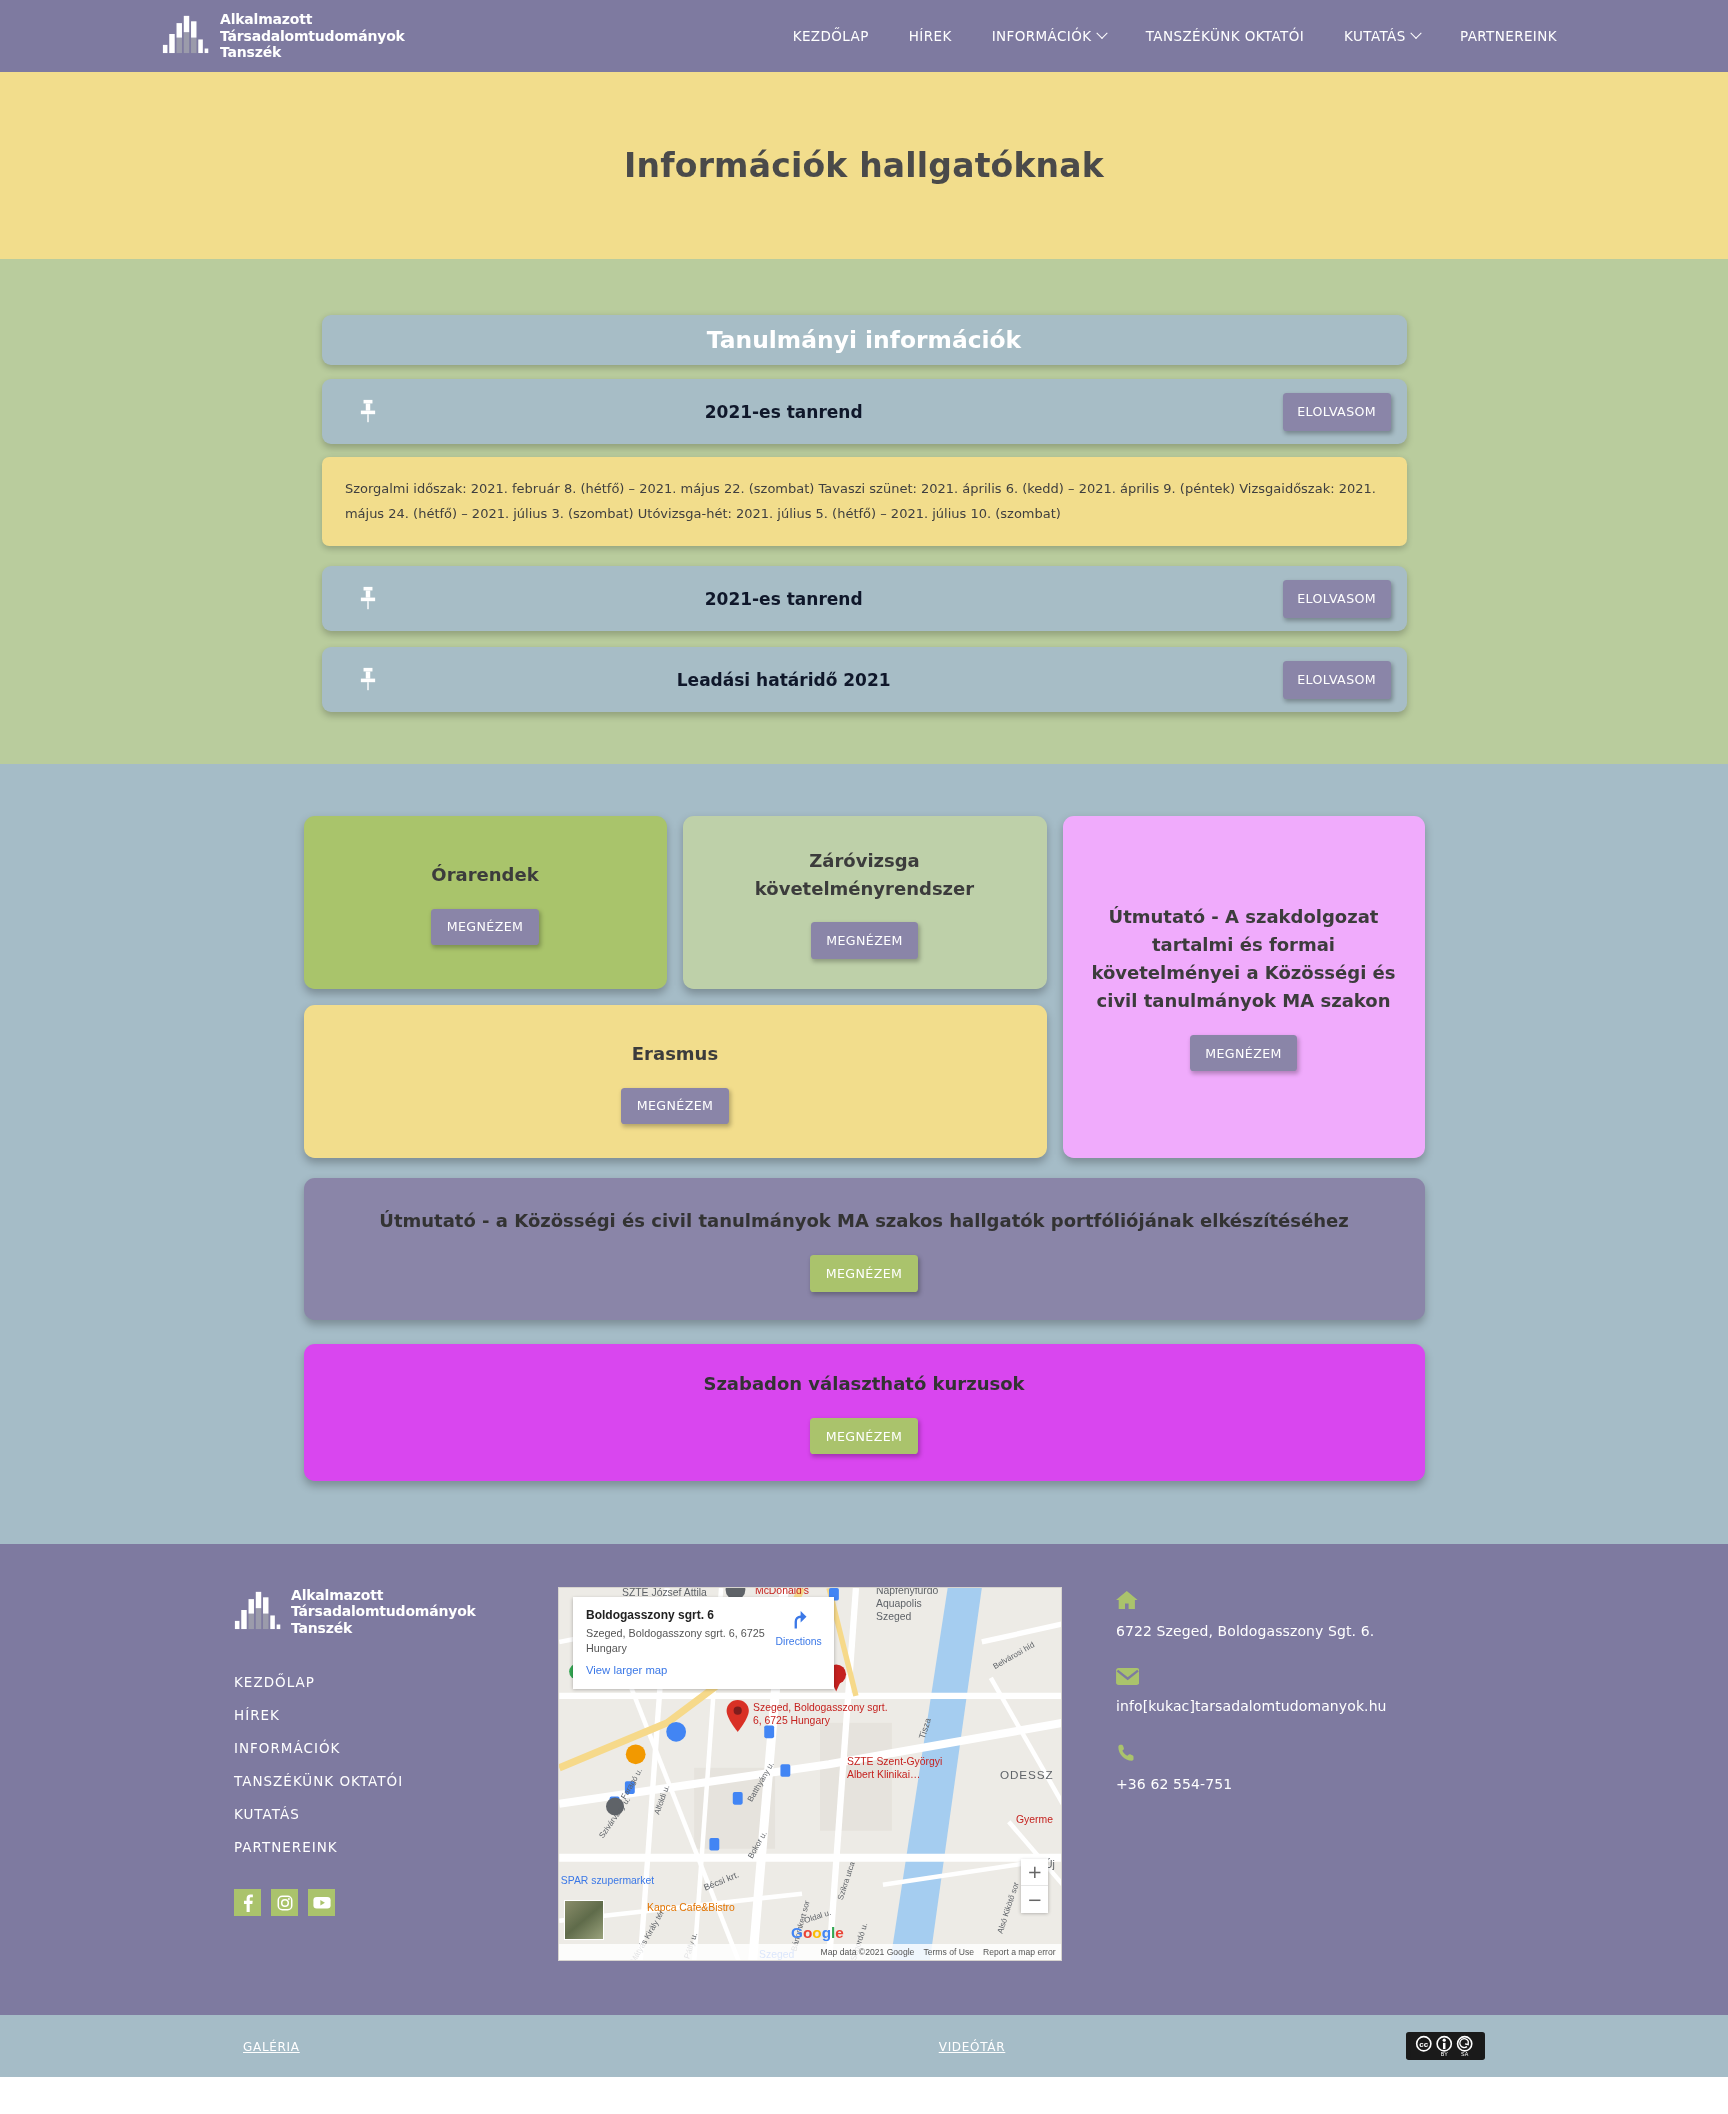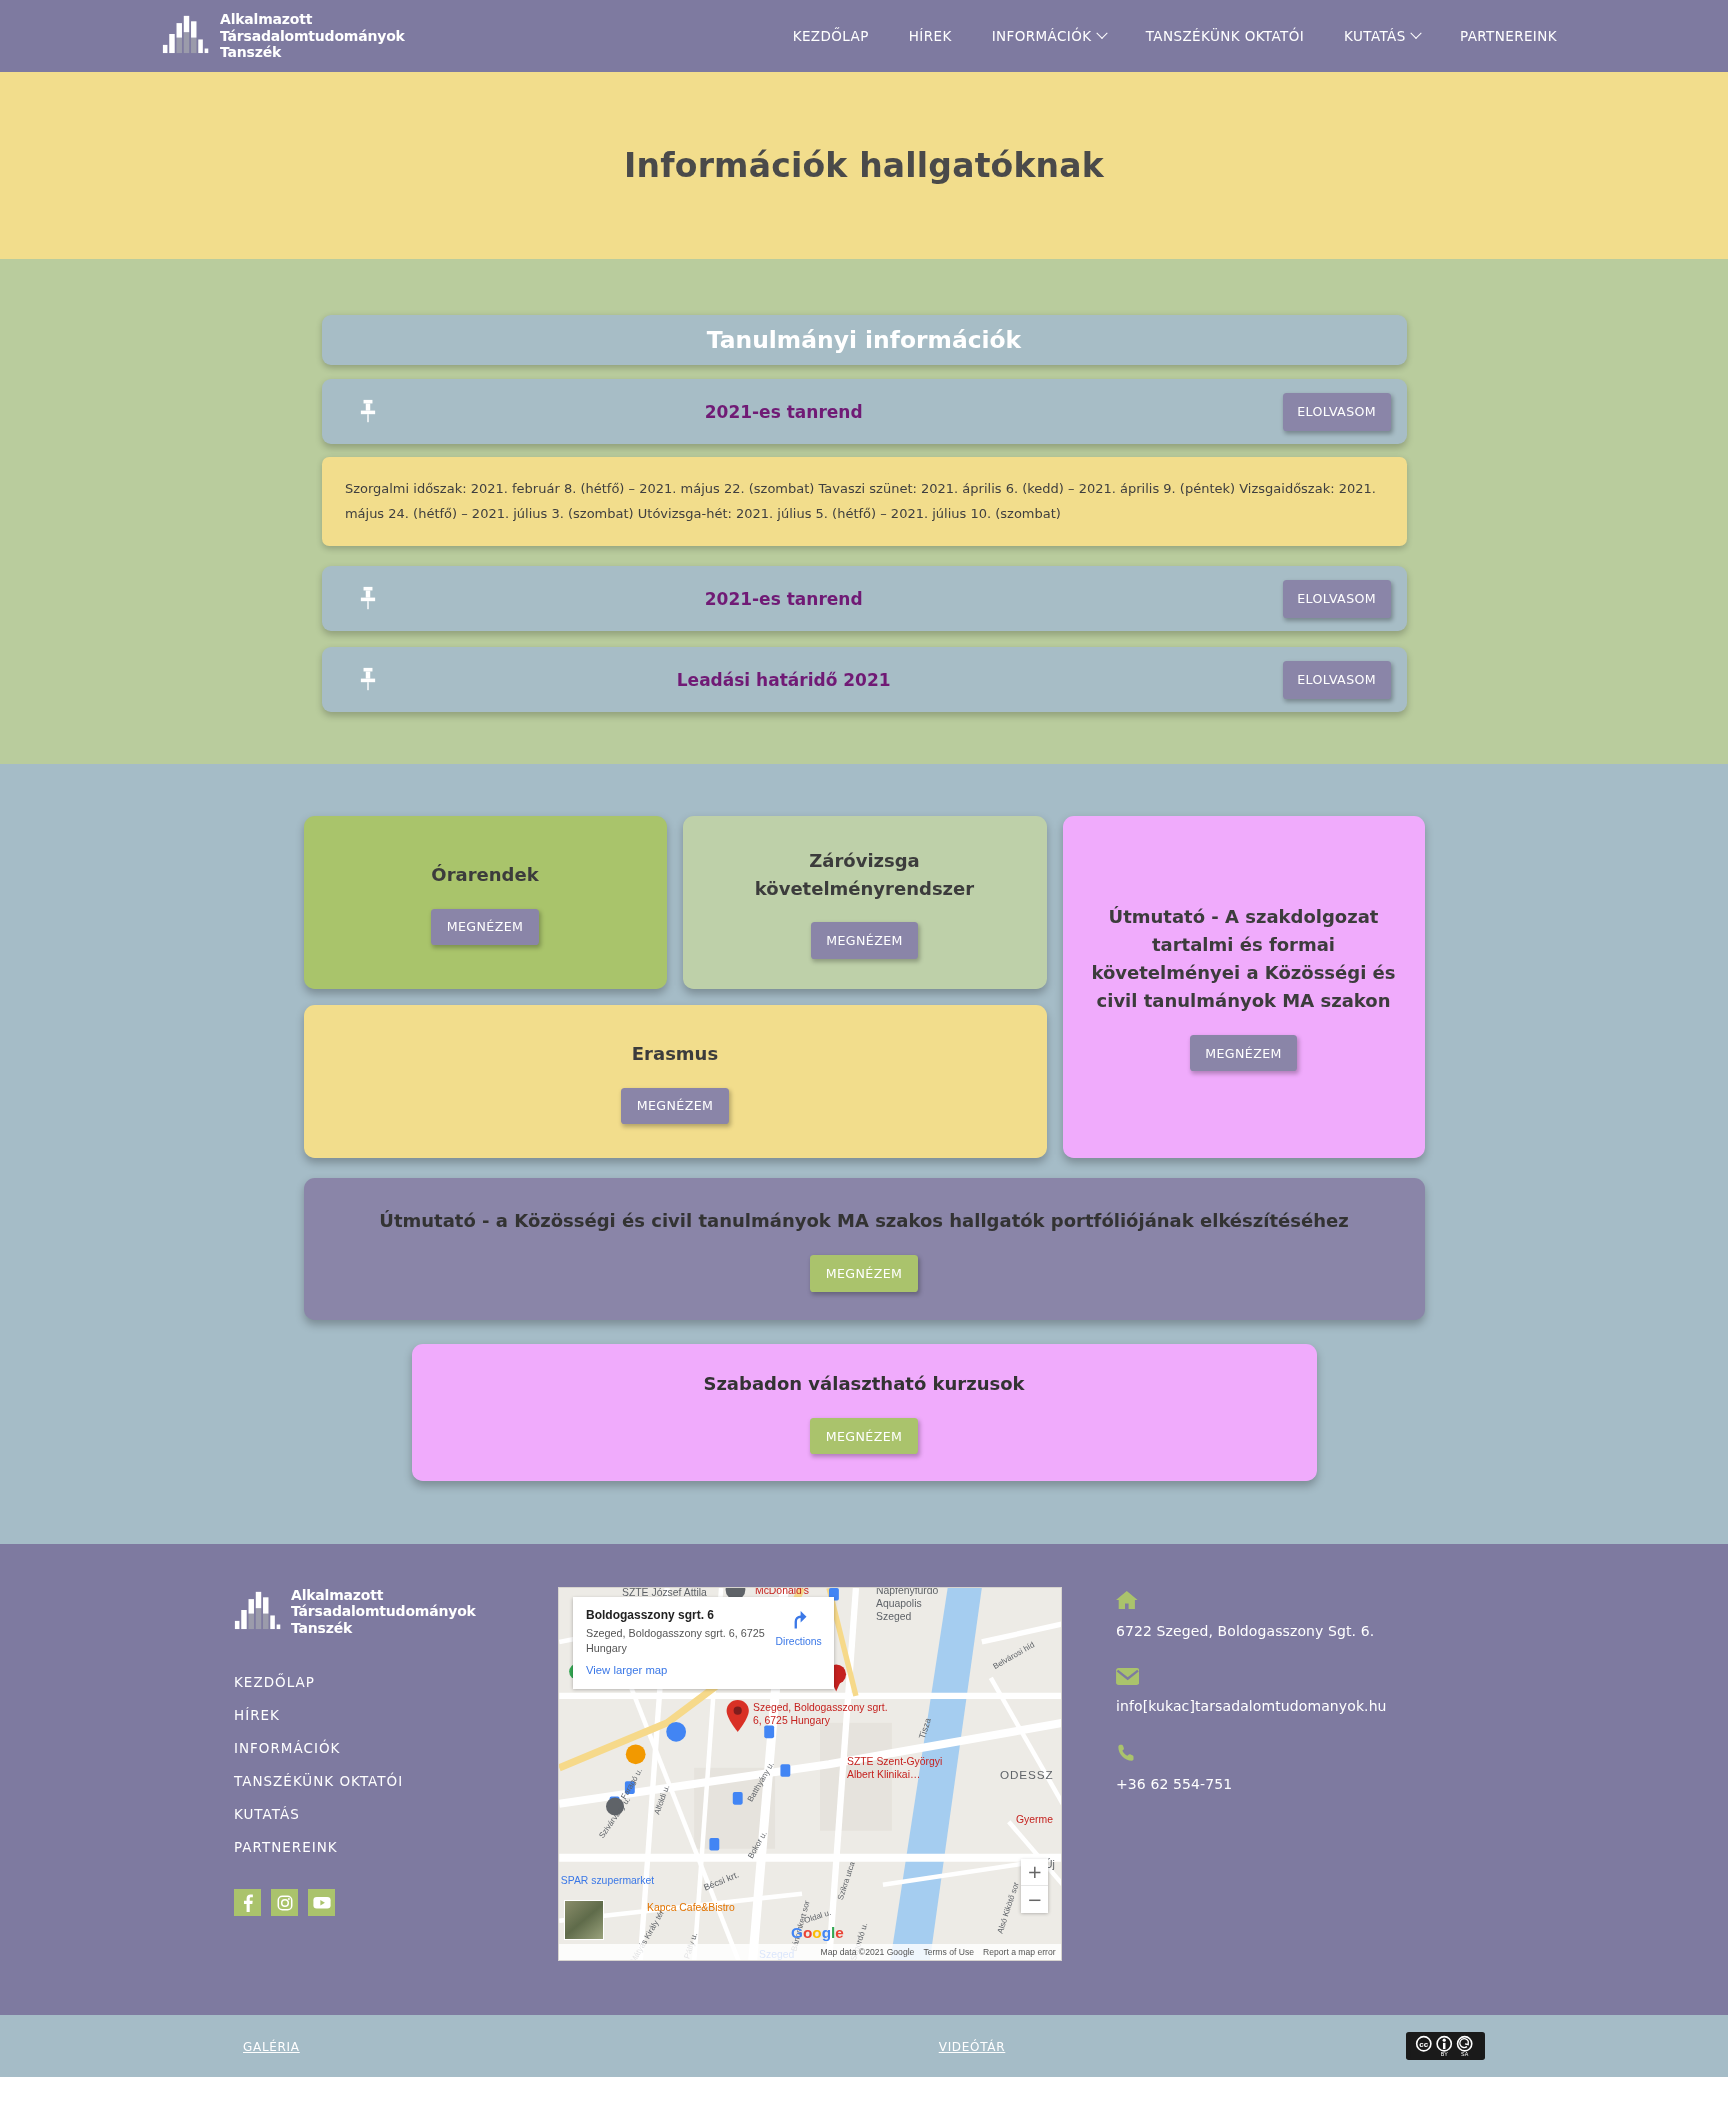--- a/index.html
+++ b/index.html
@@ -101,21 +101,21 @@
     display: flex;
     align-items: center;
     padding: 0 16px 0 31px;
     box-shadow: 0 3.6px 7.2px rgba(0,0,0,0.22);
     position: relative;
   }
   .acc-pin { width: 31px; display: flex; align-items: center; justify-content: center; }
   .acc-label {
     flex: 1;
     text-align: center;
-    color: #701a75;
+    color: #0f172a;
     font-size: 17px;
     font-weight: bold;
     padding-right: 99px;
   }
   .btn-read {
     background: #8a85a8;
     color: #ffffff;
     border: none;
     border-radius: 3.6px;
     font-size: 12.6px;
@@ -182,21 +182,21 @@
     font-family: inherit;
   }
   .btn-view.green {
     background: #aac36c;
   }
   .c-orarendek { background: #a9c46b; width: 363px; height: 173px; }
   .c-zaro      { background: #bed0a9; width: 364px; height: 173px; }
   .c-erasmus   { background: #f2dd8c; width: 743px; height: 153px; margin-top: 16px; }
   .c-utmutato  { background: #f0abfc; width: 362px; height: 342px; }
   .c-portfolio { background: #8a85a8; width: 1121px; height: 142px; margin: 20px auto 12px; }
-  .c-kurzusok  { background: #f0abfc; width: 905px; height: 137px; margin: 23.4px auto 0; }
+  .c-kurzusok  { background: #d946ef; width: 1121px; height: 137px; margin: 23.4px auto 0; }
   .c-portfolio h3, .c-kurzusok h3 { color: #333; }
 
   
   .site-footer {
     background: #7e7aa0;
     padding: 43px 0 54px;
   }
   .footer-inner {
     width: 1260px;
     margin: 0 auto;

